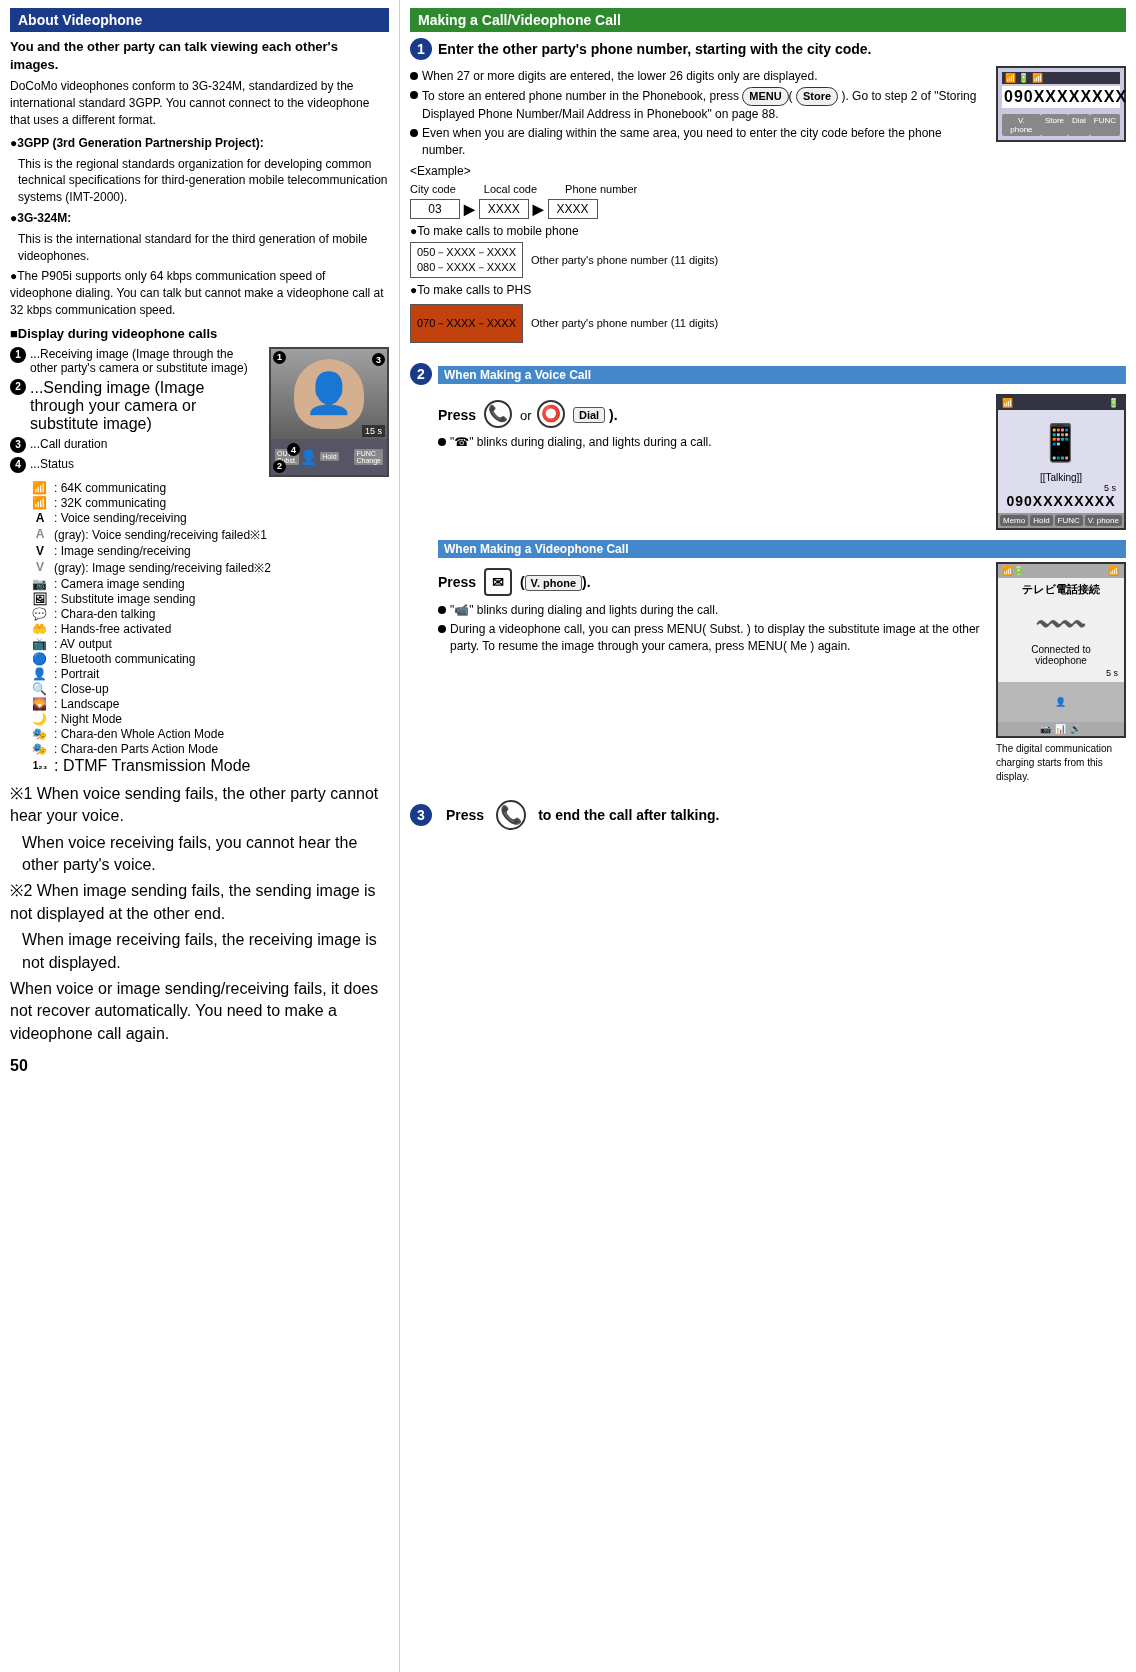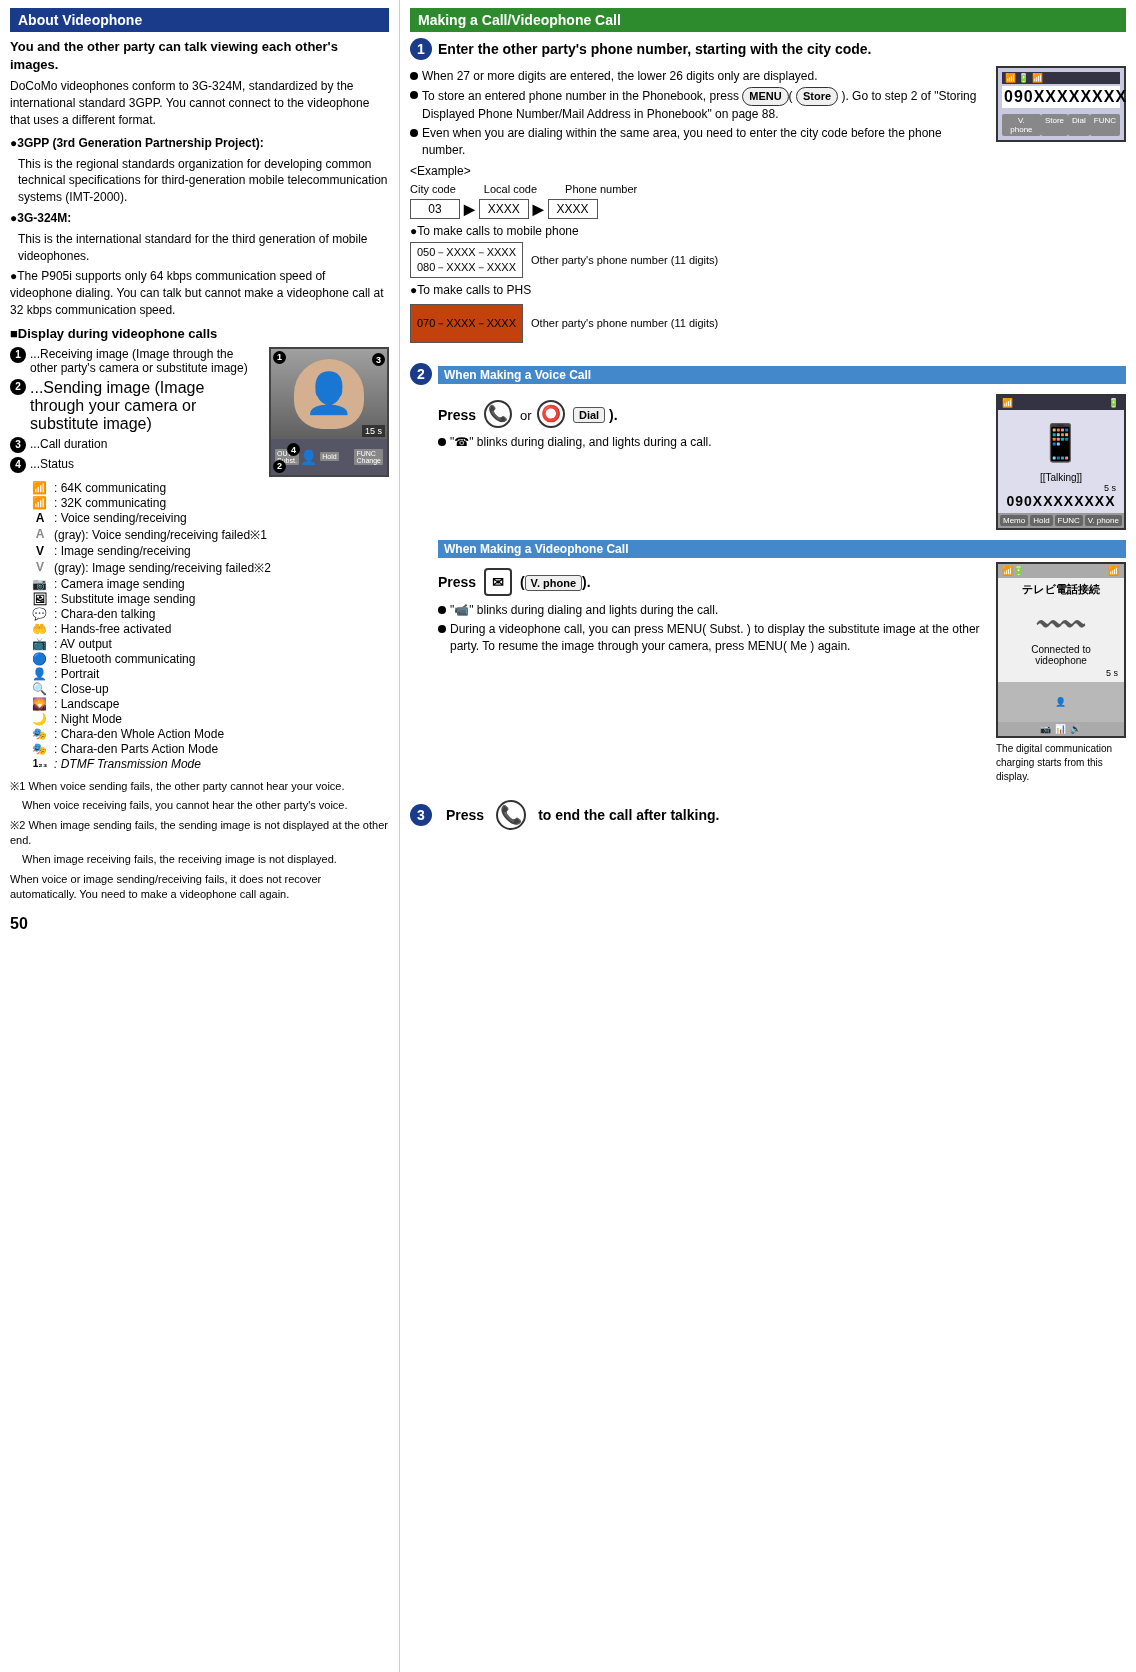--- a/index.html
+++ b/index.html
@@ -449,25 +449,25 @@
       <div class="icon-item">
           <span class="icon-sym">🎭</span>
           <span style="font-size:12px;">: Chara-den Whole Action Mode</span>
         </div>
       <div class="icon-item">
           <span class="icon-sym">🎭</span>
           <span style="font-size:12px;">: Chara-den Parts Action Mode</span>
         </div>
       <div class="icon-item">
           <span class="icon-sym" style="font-size:10px;">1₂₃</span>
-          <span style="font-size:12px;font-style:italic;">: DTMF Transmission Mode</span>
-        </div>
-    </div>
-
-    <div style="margin-top:8px;font-size:11px;">
+          <span style="font-size:16px;">: DTMF Transmission Mode</span>
+        </div>
+    </div>
+
+    <div style="margin-top:8px;font-size:16px;">
       <p>※1 When voice sending fails, the other party cannot hear your voice.</p>
       <p style="margin-left:12px;">When voice receiving fails, you cannot hear the other party's voice.</p>
       <p style="margin-top:2px;">※2 When image sending fails, the sending image is not displayed at the other end.</p>
       <p style="margin-left:12px;">When image receiving fails, the receiving image is not displayed.</p>
       <p style="margin-top:4px;">When voice or image sending/receiving fails, it does not recover automatically. You need to make a videophone call again.</p>
     </div>
 
     <div class="page-number" style="margin-top:8px;">50</div>
   </div>
 

